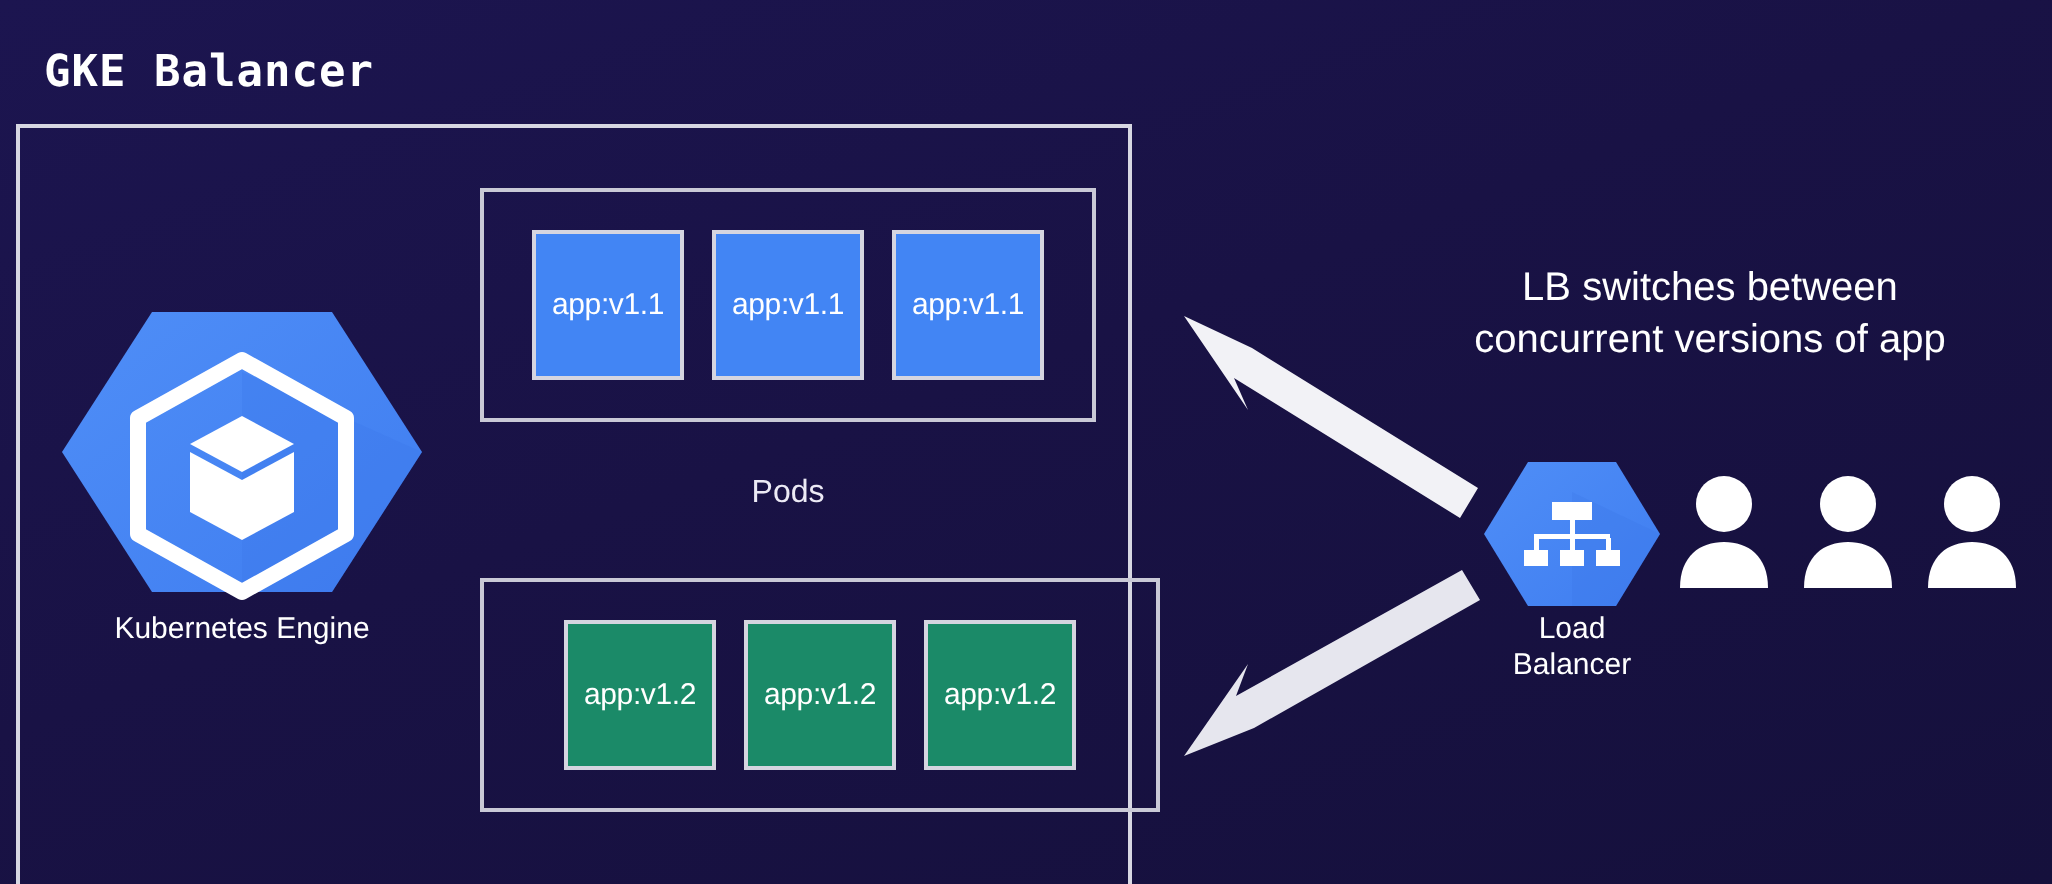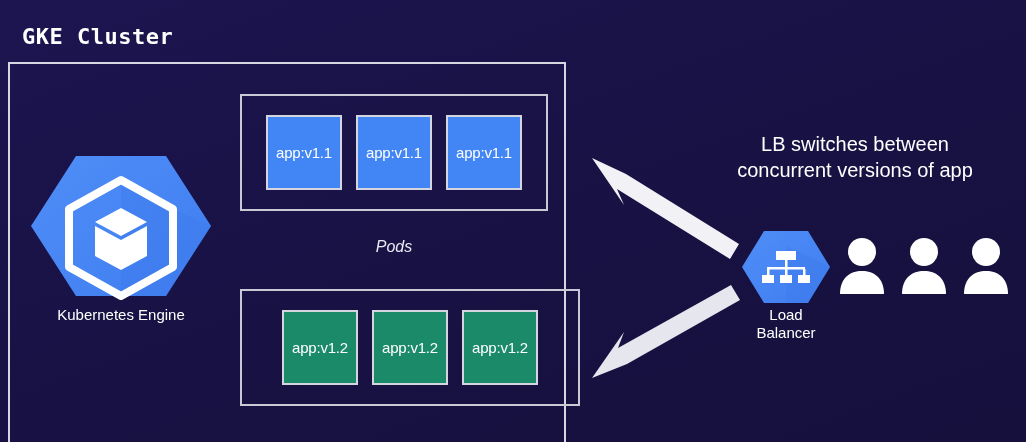--- a/index.html
+++ b/index.html
@@ -95,21 +95,20 @@
   .pod-green { background: #1b8a68; }
 
   #pods-caption {
     position: absolute;
     left: 240px;
     top: 238px;
     width: 308px;
     text-align: center;
     font-size: 16px;
     color: #eceaf5;
-    font-style: italic;
   }
 
   
   #arrows {
     position: absolute;
     left: 0; top: 0;
     width: 1026px; height: 442px;
     pointer-events: none;
   }
 
@@ -156,21 +155,21 @@
     gap: 14px;
     align-items: flex-end;
   }
   .user-icon { width: 48px; height: 58px; position: relative; }
 </style>
 </head>
 <body>
 
 <div id="canvas">
 
-  <div id="cluster-title">GKE Cluster</div>
+  <div id="cluster-title">GKE Balancer</div>
 
   <div id="cluster-box"></div>
 
   <div id="gke-node">
     <div id="gke-hex-wrap">
       <svg width="182" height="152" viewBox="0 0 182 152" xmlns="http://www.w3.org/2000/svg">
         <defs>
           <linearGradient id="hexgradA" x1="0" y1="0" x2="1" y2="1">
             <stop offset="0%" stop-color="#4f8ef7"></stop>
             <stop offset="100%" stop-color="#3f7df0"></stop>

